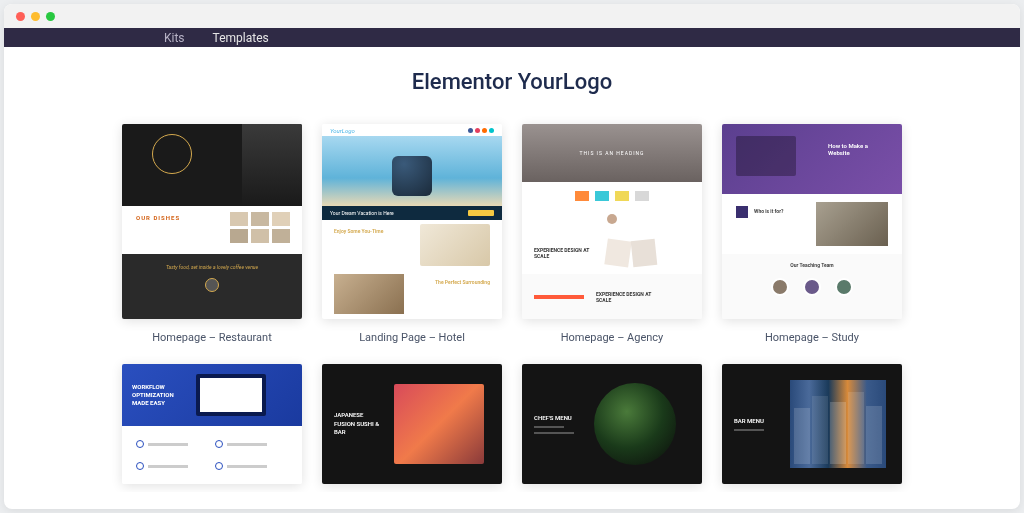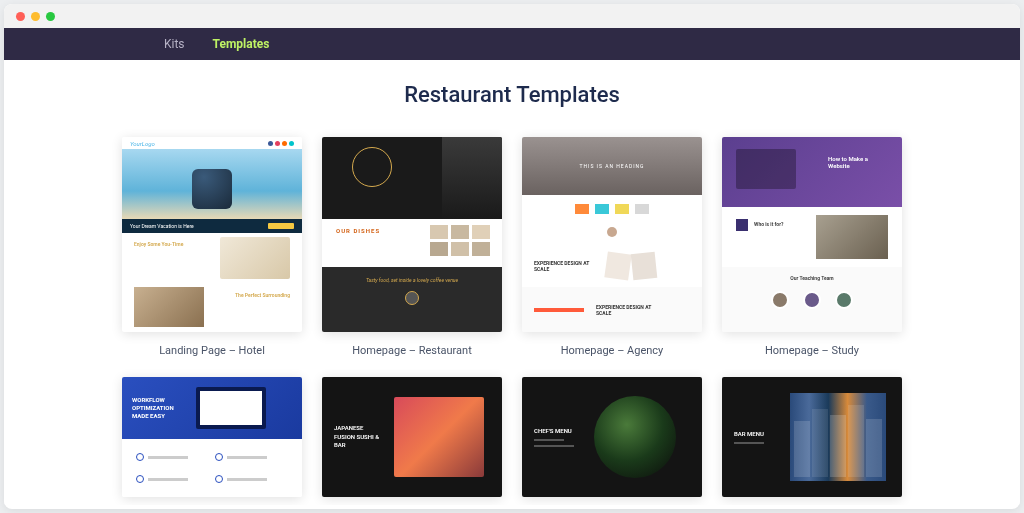--- a/index.html
+++ b/index.html
@@ -25,32 +25,32 @@
   align-items: center;
   padding: 0 12px;
   gap: 6px;
 }
 .tdot { width: 9px; height: 9px; border-radius: 50%; }
 .tdot.r { background: #ff5f57; }
 .tdot.y { background: #febc2e; }
 .tdot.g { background: #28c840; }
 .navbar {
   background: #2f2a45;
-  height: 32px;
+  height: 19px;
   display: flex;
   align-items: center;
   padding: 0 160px;
   gap: 28px;
 }
 .nav-item {
   color: #b6b2c5;
   font-size: 12px;
   cursor: pointer;
 }
-.nav-item.active { color: #bef264; font-weight: 700; text-align: center; }
+.nav-item.active { color: #e5e5e5; font-weight: 400; text-align: center; }
 .main { background: #fff; padding: 22px 0 0 0; height: calc(100% - 60px); overflow: hidden; }
 .page-title {
   text-align: center;
   font-size: 22px;
   color: #1e2b4d;
   font-weight: 500;
   margin-bottom: 30px;
 }
 .grid {
   display: grid;
@@ -96,47 +96,23 @@
     <div class="tdot y"></div>
     <div class="tdot g"></div>
   </div>
 
   <div class="navbar">
     <div class="nav-item">Kits</div>
     <div class="nav-item active">Templates</div>
   </div>
 
   <div class="main">
-    <h1 class="page-title">Restaurant Templates</h1>
+    <h1 class="page-title">Elementor YourLogo</h1>
 
     <div class="grid">
-
-      <div class="card">
-        <div class="thumb">
-          <div class="strip" style="top:0;height:12px;background:#fff;"></div>
-          <div class="txt" style="top:3px;left:8px;color:#4fb7e8;font-style:italic;font-size:6px">YourLogo</div>
-          <div class="dotset" style="position:absolute;top:4px;right:8px;">
-            <span style="background:#3b5998"></span>
-              <span style="background:#e4405f"></span>
-              <span style="background:#ff6b00"></span>
-              <span style="background:#00c4cc"></span>
-          </div>
-          <div class="box" style="top:12px;left:0;right:0;height:70px;background:linear-gradient(180deg,#a7d8f0 0%,#5fb3d9 60%,#e8d9b5 100%)"></div>
-          <div class="box" style="top:32px;left:70px;width:40px;height:40px;background:radial-gradient(circle at 30% 20%,#3a5a7a,#1a2a3a);border-radius:6px"></div>
-          <div class="strip" style="top:82px;height:14px;background:#0e2a3f;display:flex;align-items:center;padding:0 8px;justify-content:space-between">
-            <span class="txt" style="position:static;color:#fff;font-size:5px">Your Dream Vacation is Here</span>
-            <span style="background:#f5c842;width:26px;height:6px;border-radius:1px"></span>
-          </div>
-          <div class="txt" style="top:104px;left:12px;color:#d4a94e;font-size:5px;font-weight:600">Enjoy Some You-Time</div>
-          <div class="box" style="top:100px;right:12px;width:70px;height:42px;background:linear-gradient(135deg,#f0e8d8,#d8c8a8);border-radius:2px"></div>
-          <div class="box" style="top:150px;left:12px;width:70px;height:40px;background:linear-gradient(135deg,#c8b090,#8a7050)"></div>
-          <div class="txt" style="top:155px;right:12px;color:#d4a94e;font-size:5px;font-weight:600">The Perfect Surrounding</div>
-        </div>
-        <div class="card-label">Landing Page – Hotel</div>
-      </div>
 
       <div class="card">
         <div class="thumb">
           <div class="strip" style="top:0;height:82px;background:#1a1a1a"></div>
           <div class="box" style="top:10px;left:30px;width:40px;height:40px;border:1px solid #d4a94e;border-radius:50%"></div>
           <div class="box" style="top:0;right:0;width:60px;height:82px;background:linear-gradient(180deg,#3a3a3a,#1a1a1a)"></div>
           <div class="strip" style="top:82px;height:48px;background:#fff"></div>
           <div class="txt" style="top:90px;left:14px;color:#d4651a;font-size:6px;font-weight:700;letter-spacing:1px">OUR DISHES</div>
           <div style="position:absolute;top:88px;right:12px;display:grid;grid-template-columns:repeat(3,18px);gap:3px">
             <div style="width:18px;height:14px;background:#d8c8b0"></div>
@@ -145,20 +121,44 @@
             <div style="width:18px;height:14px;background:#b8a890"></div>
               <div style="width:18px;height:14px;background:#d0c0a8"></div>
               <div style="width:18px;height:14px;background:#c0b098"></div>
           </div>
           <div class="strip" style="top:130px;height:65px;background:#2a2a2a;display:flex;flex-direction:column;align-items:center;padding-top:10px;gap:8px">
             <span class="txt" style="position:static;color:#d4a94e;font-size:5px;font-style:italic">Tasty food, set inside a lovely coffee venue</span>
             <div style="width:14px;height:14px;border-radius:50%;background:#555;border:1px solid #d4a94e"></div>
           </div>
         </div>
         <div class="card-label">Homepage – Restaurant</div>
+      </div>
+
+      <div class="card">
+        <div class="thumb">
+          <div class="strip" style="top:0;height:12px;background:#fff;"></div>
+          <div class="txt" style="top:3px;left:8px;color:#4fb7e8;font-style:italic;font-size:6px">YourLogo</div>
+          <div class="dotset" style="position:absolute;top:4px;right:8px;">
+            <span style="background:#3b5998"></span>
+              <span style="background:#e4405f"></span>
+              <span style="background:#ff6b00"></span>
+              <span style="background:#00c4cc"></span>
+          </div>
+          <div class="box" style="top:12px;left:0;right:0;height:70px;background:linear-gradient(180deg,#a7d8f0 0%,#5fb3d9 60%,#e8d9b5 100%)"></div>
+          <div class="box" style="top:32px;left:70px;width:40px;height:40px;background:radial-gradient(circle at 30% 20%,#3a5a7a,#1a2a3a);border-radius:6px"></div>
+          <div class="strip" style="top:82px;height:14px;background:#0e2a3f;display:flex;align-items:center;padding:0 8px;justify-content:space-between">
+            <span class="txt" style="position:static;color:#fff;font-size:5px">Your Dream Vacation is Here</span>
+            <span style="background:#f5c842;width:26px;height:6px;border-radius:1px"></span>
+          </div>
+          <div class="txt" style="top:104px;left:12px;color:#d4a94e;font-size:5px;font-weight:600">Enjoy Some You-Time</div>
+          <div class="box" style="top:100px;right:12px;width:70px;height:42px;background:linear-gradient(135deg,#f0e8d8,#d8c8a8);border-radius:2px"></div>
+          <div class="box" style="top:150px;left:12px;width:70px;height:40px;background:linear-gradient(135deg,#c8b090,#8a7050)"></div>
+          <div class="txt" style="top:155px;right:12px;color:#d4a94e;font-size:5px;font-weight:600">The Perfect Surrounding</div>
+        </div>
+        <div class="card-label">Landing Page – Hotel</div>
       </div>
 
       <div class="card">
         <div class="thumb">
           <div class="strip" style="top:0;height:58px;background:linear-gradient(180deg,#9a9290,#6a6260);display:flex;align-items:center;justify-content:center">
             <span class="txt" style="position:static;color:#fff;font-size:5px;letter-spacing:1px">THIS IS AN HEADING</span>
           </div>
           <div class="strip" style="top:58px;height:28px;background:#fff;display:flex;align-items:center;justify-content:center;gap:6px">
             <div style="width:14px;height:10px;background:#ff8a3a"></div>
               <div style="width:14px;height:10px;background:#3ac8d8"></div>

